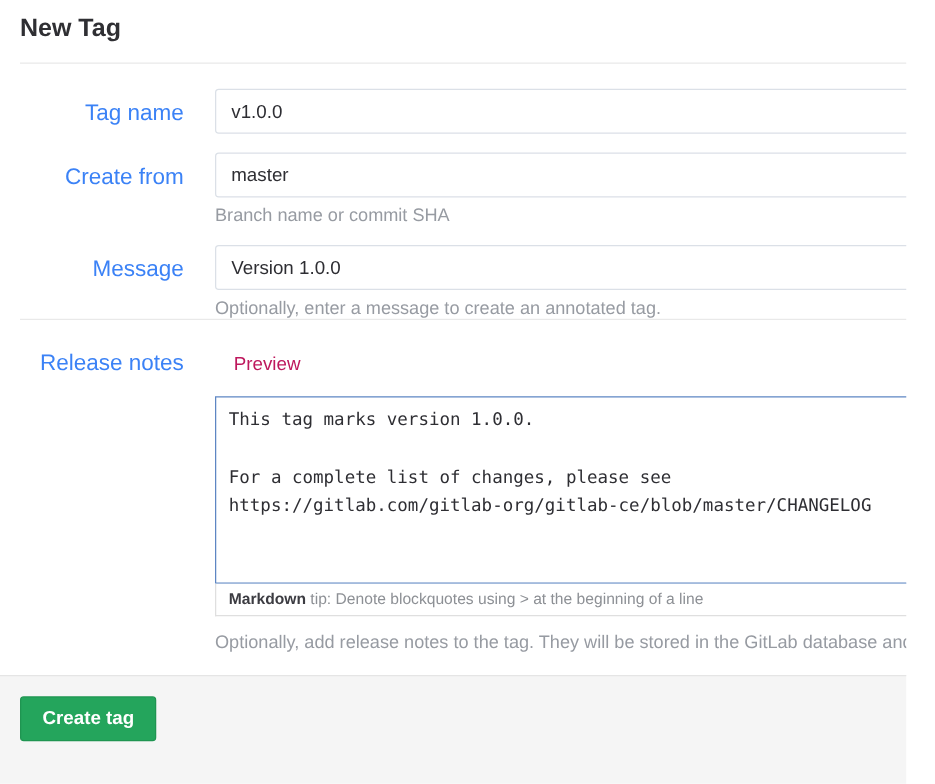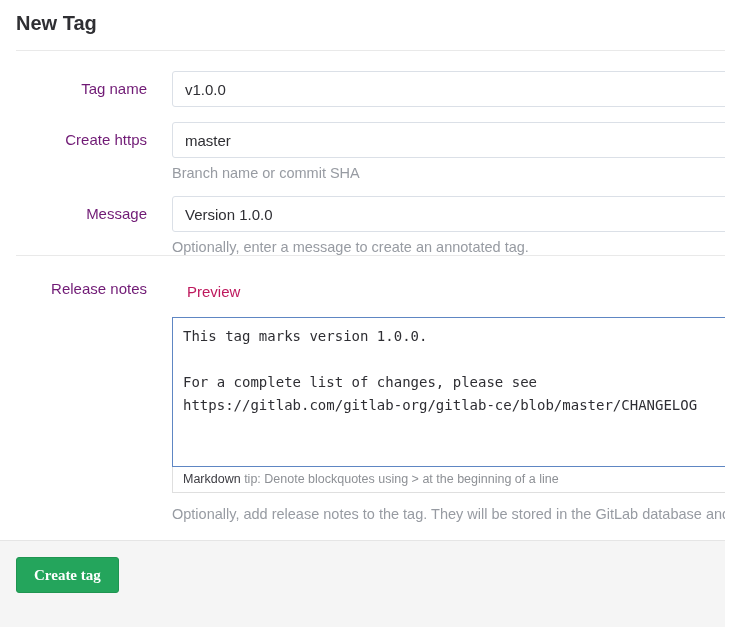--- a/index.html
+++ b/index.html
@@ -31,22 +31,22 @@
   }
 
   form.tag-form { padding-top: 20px; }
 
   .form-row { display: flex; margin: 0 0 15px 16px; }
   .form-row.no-space { margin-bottom: 0; }
   .col-label {
     flex: 0 0 131px;
     text-align: right;
     padding-top: 9px;
-    font-size: 15px;
-    color: #701a75;
+    font-size: 18px;
+    color: #3b82f6;
   }
   .col-field { flex: 1 1 auto; margin-left: 25px; min-width: 0; }
 
   input.text-input {
     display: block;
     width: 100%;
     height: 36px;
     padding: 0 12px;
     font-family: "Liberation Sans", sans-serif;
     font-size: 15px;
@@ -101,37 +101,37 @@
   }
   .md-toolbar {
     border: 1px solid #dfdfdf;
     border-top: none;
     background: #fff;
     padding: 5px 10px 6px;
     font-size: 12.5px;
     color: #8d9095;
     white-space: nowrap;
   }
-  .md-toolbar .tip-prefix { color: #3c3c42; font-weight: 400; }
+  .md-toolbar .tip-prefix { color: #3c3c42; font-weight: 700; }
 
   .notes-help { margin-top: 13px; }
 
   .form-actions {
     margin-top: 18px;
     border-top: 1px solid #e5e5e5;
     background: #f5f5f5;
     padding: 16px;
     height: 90px;
   }
   .btn-create {
     display: inline-block;
     padding: 0 17px;
     height: 36px;
     line-height: 34px;
-    font-family: Liberation Serif, serif;
+    font-family: Liberation Sans, sans-serif;
     font-size: 15px;
     font-weight: 600;
     color: #ffffff;
     background: #24a55c;
     border: 1px solid #1f9551;
     border-radius: 3px;
     cursor: pointer;
   }
 </style>
 </head>
@@ -146,21 +146,21 @@
     <form class="tag-form">
 
       <div class="form-row">
         <label class="col-label">Tag name</label>
         <div class="col-field">
           <input class="text-input" type="text" value="v1.0.0" style="">
         </div>
       </div>
 
       <div class="form-row">
-        <label class="col-label">Create https</label>
+        <label class="col-label">Create from</label>
         <div class="col-field">
           <input class="text-input" type="text" value="master" style="">
           <span class="help-text">Branch name or commit SHA</span>
         </div>
       </div>
 
       <div class="form-row no-space">
         <label class="col-label">Message</label>
         <div class="col-field">
           <input class="text-input" type="text" value="Version 1.0.0" style="">

